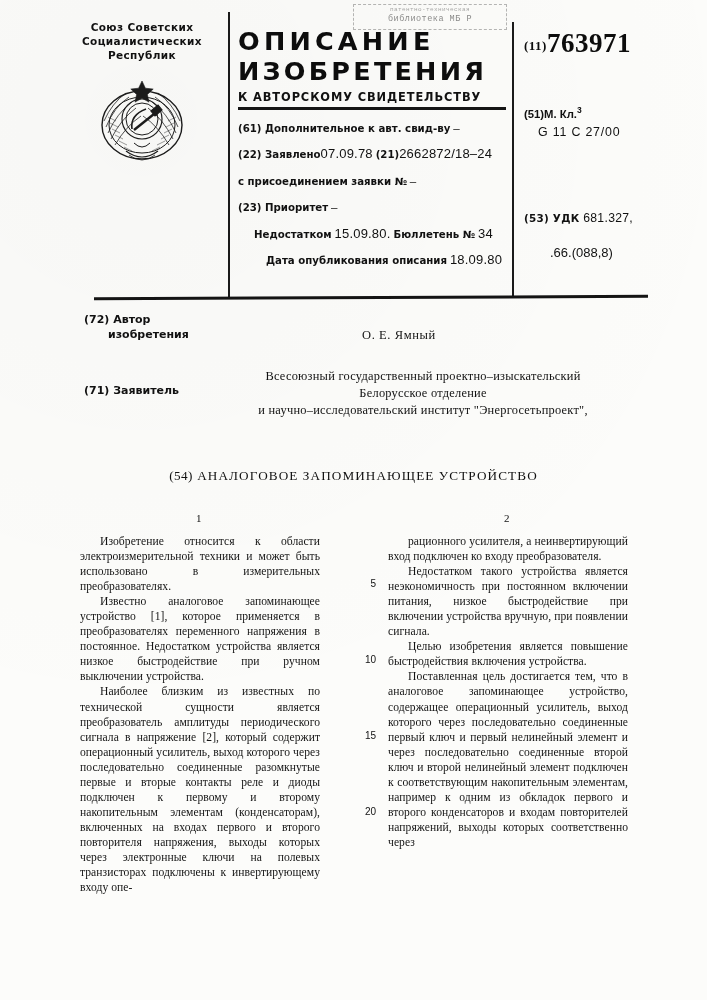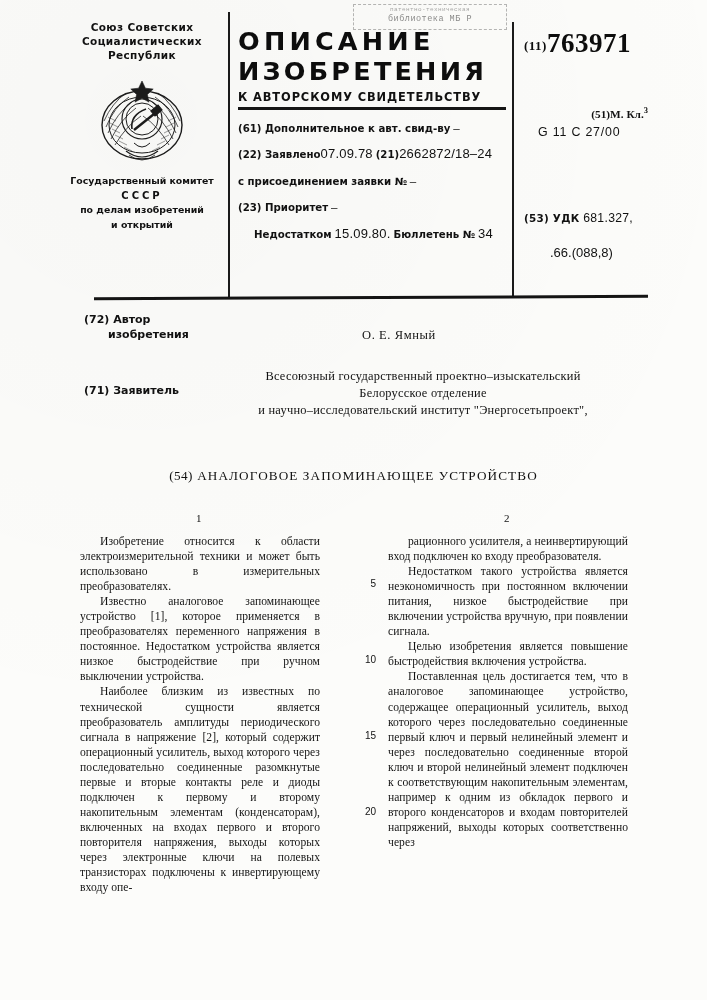--- a/index.html
+++ b/index.html
@@ -96,21 +96,21 @@
   .patno{
     margin-top:22px;
     font-family:"Liberation Serif", serif;
     font-weight:bold;
     font-size:27px;
     letter-spacing:.5px;
     color:#0d0d0d;
     white-space:nowrap;
   }
   .patno .pfx{ font-size:13px; font-weight:bold; vertical-align:2px;}
-  .mkl{ margin-top:46px; font-family:Liberation Serif, serif; font-weight:bold; font-size:11.3px;text-align:right;}
+  .mkl{ margin-top:46px; font-family:Liberation Sans, sans-serif; font-weight:bold; font-size:11.3px;}
   .mkl sup{ font-size:8.5px; }
   .mklval{
     margin-top:5px; padding-left:14px;
     font-family:"Liberation Sans", sans-serif; font-size:12.4px; letter-spacing:.8px;
   }
   .udk{ margin-top:72px; font-family:"Liberation Sans", sans-serif; font-size:12.2px; letter-spacing:.3px;}
   .udk .k{ font-family:"DejaVu Sans", sans-serif; font-weight:bold; font-size:10.4px;}
   .udk2{ margin-top:20px; padding-left:26px; font-family:"Liberation Sans", sans-serif; font-size:13px;}
 
   
@@ -229,26 +229,20 @@
 
             <path d="M46 8 l3.4 7.2 7.8 .9 -5.8 5.3 1.6 7.7 -7-3.9 -7 3.9 1.6-7.7 -5.8-5.3 7.8-.9 z" fill="#1b1b1b" stroke="#1b1b1b" stroke-width="0.6"></path>
 
             <path d="M30 78 Q46 90 62 78" stroke-width="1.2"></path>
             <path d="M33 82 Q46 92 59 82" stroke-width="0.8"></path>
             <path d="M38 70 Q46 78 54 70" stroke-width="1"></path>
           </g>
         </svg>
       </div>
 
-      <div class="gk">
-        <div>Государственный комитет</div>
-        <div class="cccp">СССР</div>
-        <div>по делам изобретений</div>
-        <div>и открытий</div>
-      </div>
     </div>
 
     <div class="stamp">
       <div class="s1">патентно-техническая</div>
       <div class="s2">библиотека МБ Р</div>
     </div>
 
     <div class="mcol">
       <div class="bigtitle">
         <div>ОПИСАНИЕ</div>
@@ -273,20 +267,24 @@
         <div class="row">
           <span class="lbl">(23) Приоритет</span>
           <span class="dash">–</span>
         </div>
         <div class="row ind">
           <span class="lbl">Недостатком</span>
           <span class="num">15.09.80.</span>
           <span class="lbl">Бюллетень №</span>
           <span class="num">34</span>
         </div>
+        <div class="row ind2">
+          <span class="lbl">Дата опубликования описания</span>
+          <span class="num">18.09.80</span>
+        </div>
       </div>
     </div>
 
     <div class="rcol">
       <div class="patno">
         <span class="pfx">(11)</span><span>763971</span>
       </div>
       <div class="mkl">
         <span>(51)</span><span>М. Кл.</span><sup>3</sup>
       </div>

